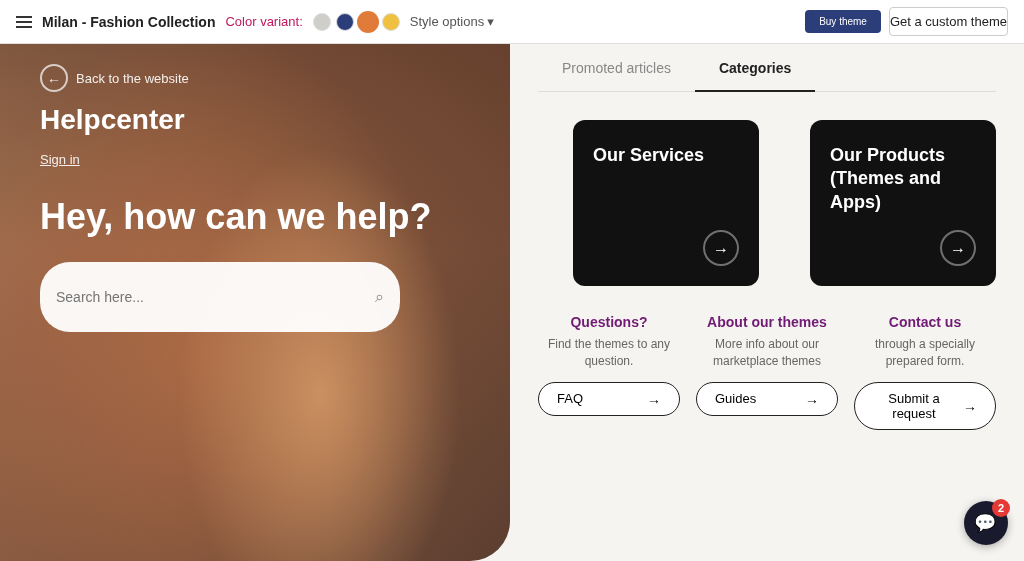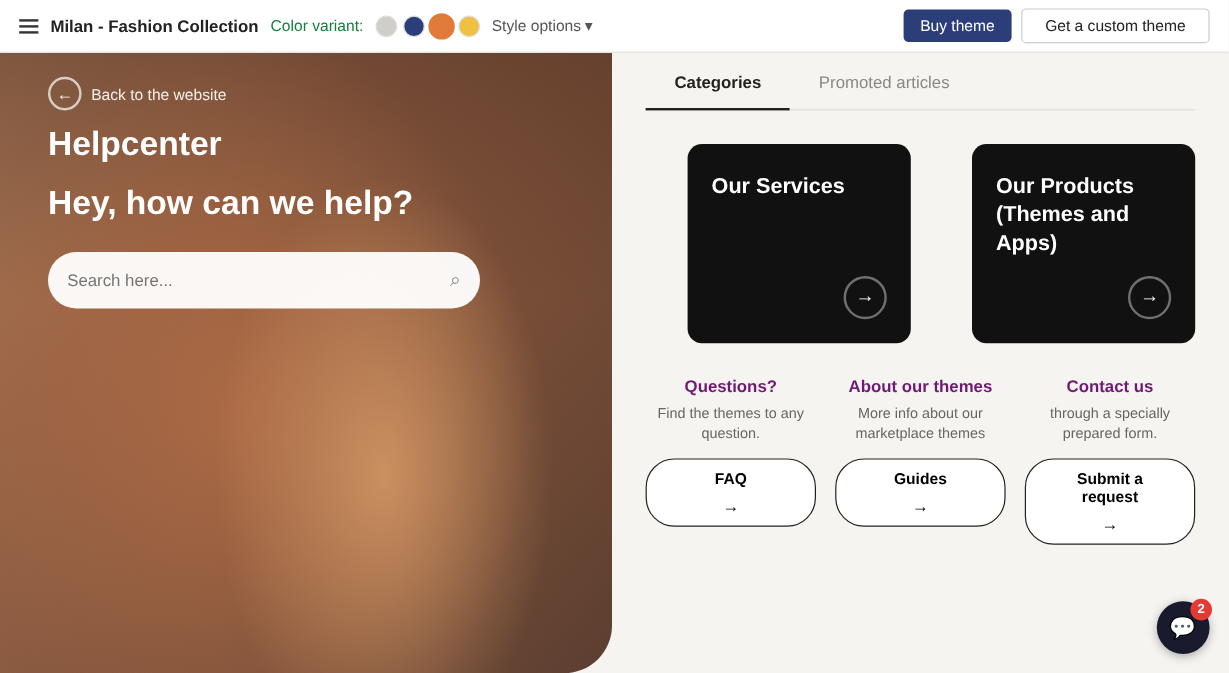--- a/index.html
+++ b/index.html
@@ -28,50 +28,50 @@
     .hamburger-icon span {
       display: block; width: 16px; height: 2px; background: #333;
     }
     .navbar-title {
       font-size: 14px;
       font-weight: 600;
       color: #222;
     }
     .color-variant-label {
       font-size: 13px;
-      color: #15803d;
+      color: #be185d;
     }
     .color-dots {
       display: flex; gap: 5px; align-items: center;
     }
     .color-dot {
       width: 18px; height: 18px; border-radius: 50%; border: 1px solid #ddd;
     }
     .style-options {
       font-size: 13px; color: #555; display: flex; align-items: center; gap: 3px; cursor: pointer;
     }
     .navbar-right {
       display: flex; gap: 8px; align-items: center;
     }
     .btn-buy-theme {
       background: #2c3e7a;
       color: #fff;
       border: none;
       border-radius: 4px;
       padding: 6px 14px;
-      font-size: 13px;
+      font-size: 10px;
       font-weight: 500;
       cursor: pointer;
     }
     .btn-custom-theme {
       background: #fff;
       color: #222;
       border: 1px solid #ccc;
       border-radius: 4px;
-      padding: 6px 19px;
+      padding: 6px 0;
       font-size: 13px;
       font-weight: 500;
       cursor: pointer;
     }
 
     
     .main-layout {
       display: flex;
       height: calc(561px - 44px);
     }
@@ -124,32 +124,32 @@
     }
     .signin-link {
       color: rgba(255,255,255,0.9);
       font-size: 13px;
       text-decoration: underline;
       cursor: pointer;
       display: block;
       margin-bottom: 28px;
     }
     .hero-heading {
-      font-size: 28px;
+      font-size: 36px;
       font-weight: 700;
       color: #fff;
       line-height: 1.2;
       margin-bottom: 24px;
     }
     .search-bar {
       display: flex;
       align-items: center;
       background: rgba(255,255,255,0.95);
       border-radius: 30px;
-      padding: 14px 16px;
+      padding: 26px 16px;
       gap: 8px;
       max-width: 360px;
     }
     .search-bar input {
       border: none; background: transparent; outline: none;
       font-size: 14px; color: #555; flex: 1;
     }
     .search-icon {
       color: #888; font-size: 16px;
     }
@@ -244,27 +244,26 @@
       line-height: 1.4;
     }
     .bottom-btn {
       display: flex;
       align-items: center;
       gap: 8px;
       border: 1.5px solid #222;
       border-radius: 24px;
       padding: 8px 18px;
       font-size: 13px;
-      font-weight: 700;
+      font-weight: 400;
       cursor: pointer;
       background: #fff;
       margin-top: 6px;
       width: 100%;
       justify-content: space-between;
-      flex-direction: column;
     }
     .bottom-btn-arrow {
       font-size: 14px;
     }
 
     
     .chat-bubble {
       position: fixed;
       bottom: 16px;
       right: 16px;
@@ -322,33 +321,34 @@
 
   <div class="left-panel">
     <div class="left-bg"></div>
     <div class="left-image-overlay"></div>
     <div class="left-content">
       <div class="back-link">
         <div class="back-circle">←</div>
         <span>Back to the website</span>
       </div>
       <div class="helpcenter-title">Helpcenter</div>
+      <span class="signin-link">Sign in</span>
       <div class="hero-heading">Hey, how can we help?</div>
       <div class="search-bar">
         <input type="text" placeholder="Search here..." style="">
         <span class="search-icon">⌕</span>
       </div>
     </div>
   </div>
 
   <div class="right-panel">
 
     <div class="tabs">
+      <div class="tab">Promoted articles</div>
       <div class="tab active">Categories</div>
-      <div class="tab">Promoted articles</div>
     </div>
 
     <div class="category-cards">
       <div class="category-card">
         <div class="category-card-title">Our Services</div>
         <div class="card-arrow">→</div>
       </div>
       <div class="category-card">
         <div class="category-card-title">Our Products (Themes and Apps)</div>
         <div class="card-arrow">→</div>

